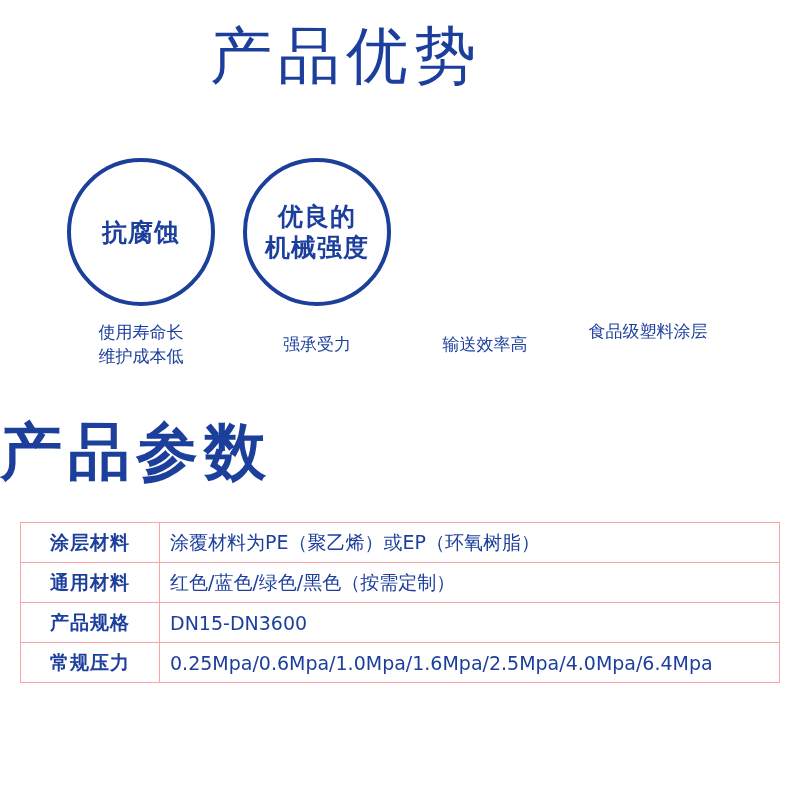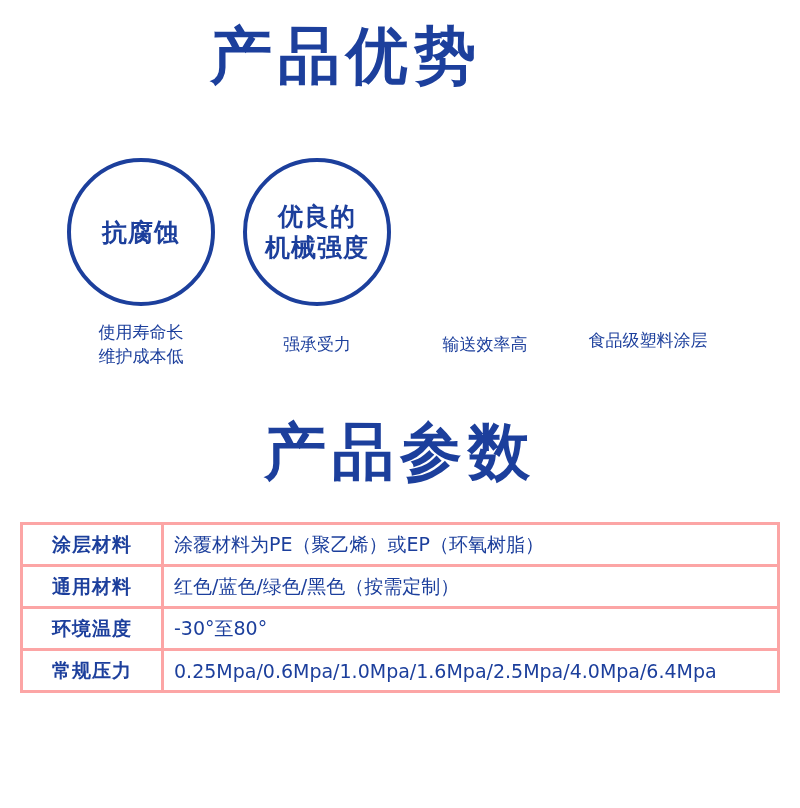--- a/index.html
+++ b/index.html
@@ -22,21 +22,21 @@
 
   
   .title-advantage {
     position: absolute;
     top: 18px;
     left: 0;
     width: 692px;
     text-align: center;
     font-size: 62px;
     line-height: 76px;
-    font-weight: bold;
+    font-weight: normal;
     color: #1c3f9c;
     letter-spacing: 6px;
     font-family: "DejaVu Sans", sans-serif;
   }
 
   
   .circles {
     position: absolute;
     top: 158px;
     left: 0;
@@ -79,48 +79,47 @@
     font-size: 17px;
     line-height: 24px;
     color: #1c3f9c;
     font-family: "DejaVu Sans", sans-serif;
     white-space: pre-line;
     width: 200px;
   }
   .cap-1 { top: 320px; left: 41px; }
   .cap-2 { top: 332px; left: 217px; }
   .cap-3 { top: 332px; left: 385px; }
-  .cap-4 { top: 328px; left: 548px; }
+  .cap-4 { top: 319px; left: 548px; }
 
   
   .title-params {
     position: absolute;
     top: 414px;
     left: 0;
     width: 800px;
-    text-align: center;
     font-size: 62px;
     line-height: 76px;
     font-weight: bold;
     color: #1c3f9c;
     letter-spacing: 6px;
     font-family: "DejaVu Sans", sans-serif;
   }
 
   
   .param-table {
     position: absolute;
     top: 522px;
     left: 20px;
     width: 760px;
     border-collapse: collapse;
     table-layout: fixed;
   }
   .param-table td {
-    border: 3px solid #fca5a5;
+    border: 1px solid #fca5a5;
     height: 39px;
     padding: 0 8px;
     vertical-align: middle;
     color: #1c3f9c;
   }
   .param-table td.key {
     width: 122px;
     font-size: 19px;
     font-weight: bold;
     text-align: center;
@@ -172,22 +171,22 @@
     <tbody>
       <tr>
         <td class="key">涂层材料</td>
         <td class="val">涂覆材料为PE（聚乙烯）或EP（环氧树脂）</td>
       </tr>
       <tr>
         <td class="key">通用材料</td>
         <td class="val">红色/蓝色/绿色/黑色（按需定制）</td>
       </tr>
       <tr>
-        <td class="key">环境温度</td>
-        <td class="val">-30°至80°</td>
+        <td class="key">产品规格</td>
+        <td class="val">DN15-DN3600</td>
       </tr>
       <tr>
         <td class="key">常规压力</td>
         <td class="val">0.25Mpa/0.6Mpa/1.0Mpa/1.6Mpa/2.5Mpa/4.0Mpa/6.4Mpa</td>
       </tr>
     </tbody>
   </table>
 
 </div>
 

